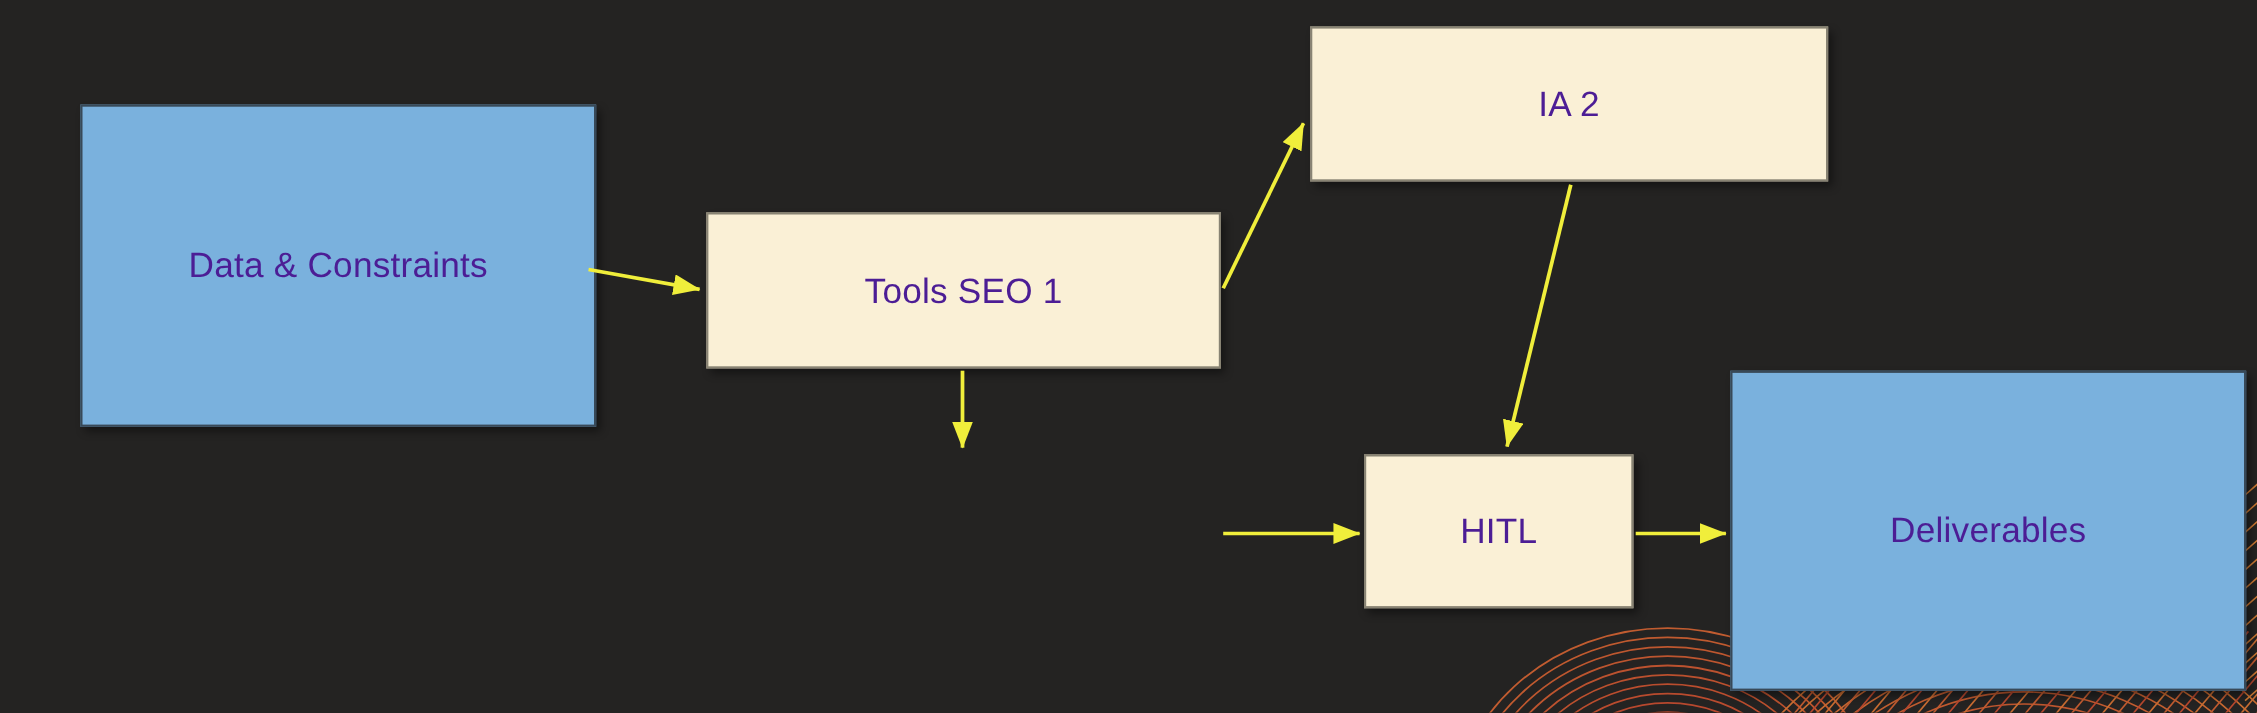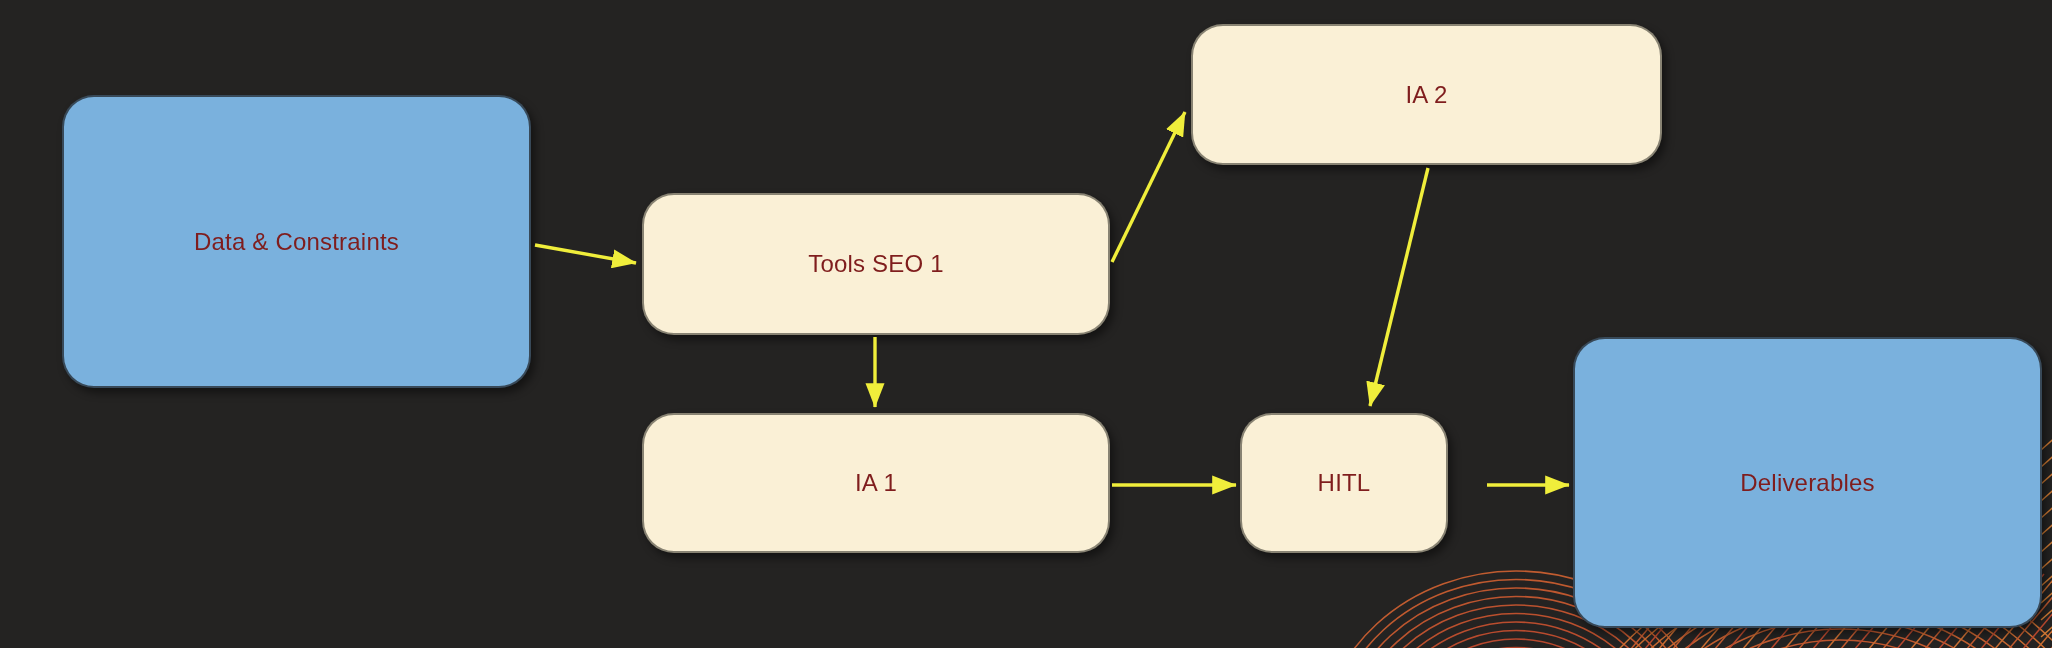--- a/index.html
+++ b/index.html
@@ -22,25 +22,24 @@
   #decor-layer { z-index: 1; }
   #nodes-layer  { position: absolute; top:0; left:0; width:100%; height:100%; z-index: 2; }
   #arrow-layer { z-index: 3; }
   .node {
     position: absolute;
     display: flex;
     align-items: center;
     justify-content: center;
     box-sizing: border-box;
     text-align: center;
-    font-size: 24px;
+    font-size: 32px;
     letter-spacing: 0.2px;
-    color: #7f1d1d;
+    color: #4c1d95;
     box-shadow: 4px 5px 8px rgba(0,0,0,0.45);
-    border-radius: 32px;
   }
   .node.blue {
     background: #7ab1dd;
     border: 2px solid rgba(45,55,65,0.85);
   }
   .node.cream {
     background: #faf0d6;
     border: 2px solid rgba(75,72,62,0.65);
   }
   .node .label { pointer-events: none; }
@@ -115,33 +114,30 @@
       <line x1="2041" y1="518" x2="2058" y2="503" stroke="#cf7a33" stroke-width="1.4"></line>
       <line x1="2041" y1="535" x2="2058" y2="520" stroke="#cf7a33" stroke-width="1.4"></line>
       <line x1="2041" y1="552" x2="2058" y2="537" stroke="#cf7a33" stroke-width="1.4"></line>
       <line x1="2041" y1="569" x2="2058" y2="554" stroke="#cf7a33" stroke-width="1.4"></line>
       <line x1="2041" y1="586" x2="2058" y2="571" stroke="#cf7a33" stroke-width="1.4"></line>
       <line x1="2041" y1="603" x2="2058" y2="588" stroke="#cf7a33" stroke-width="1.4"></line>
       <line x1="2041" y1="620" x2="2058" y2="605" stroke="#cf7a33" stroke-width="1.4"></line>
       <line x1="2041" y1="637" x2="2058" y2="622" stroke="#cf7a33" stroke-width="1.4"></line>
     </svg>
   <div id="nodes-layer">
-      <div class="node blue" style="left: 62px; top: 95px; width: 469px; height: 293px;">
+      <div class="node blue" style="left: 73px; top: 95px; width: 469px; height: 293px;">
         <span class="label">Data &amp; Constraints</span>
       </div>
       <div class="node cream" style="left: 642px; top: 193px; width: 468px; height: 142px; align-items: center;">
         <span class="label">Tools SEO 1</span>
       </div>
       <div class="node cream" style="left: 1191px; top: 24px; width: 471px; height: 141px;">
         <span class="label">IA 2</span>
       </div>
-      <div class="node cream" style="left: 642px; top: 413px; width: 468px; height: 140px;">
-        <span class="label">IA 1</span>
-      </div>
-      <div class="node cream" style="left: 1240px; top: 413px; width: 208px; height: 140px;">
+      <div class="node cream" style="left: 1240px; top: 413px; width: 245px; height: 140px;">
         <span class="label">HITL</span>
       </div>
       <div class="node blue" style="left: 1573px; top: 337px; width: 469px; height: 291px; text-align: center;">
         <span class="label">Deliverables</span>
       </div>
     </div>
   <svg id="arrow-layer" width="2052" height="648" viewBox="0 0 2052 648">
       <defs>
         <marker id="ah" markerWidth="7.4" markerHeight="5.6" refX="7.0" refY="2.8" orient="auto" markerUnits="strokeWidth">
           <polygon points="0 0, 7.2 2.8, 0 5.6" fill="#f0ee3b"></polygon>

